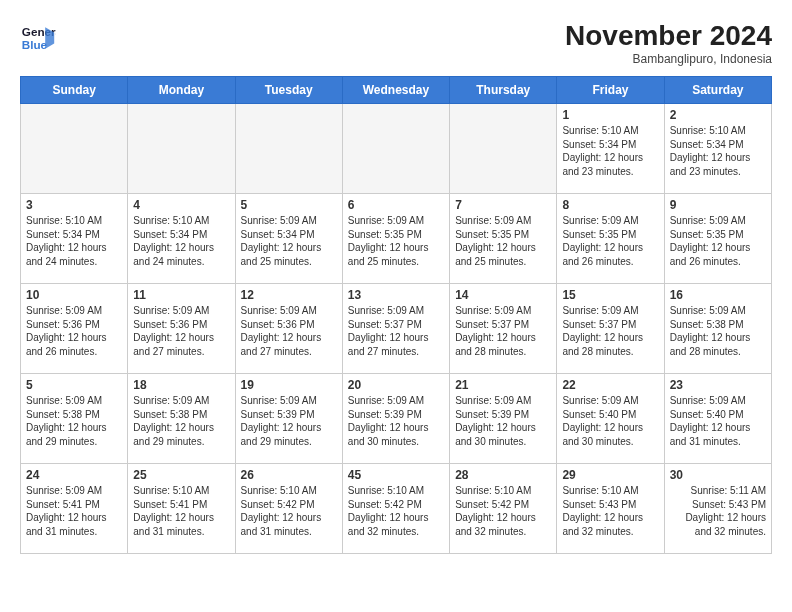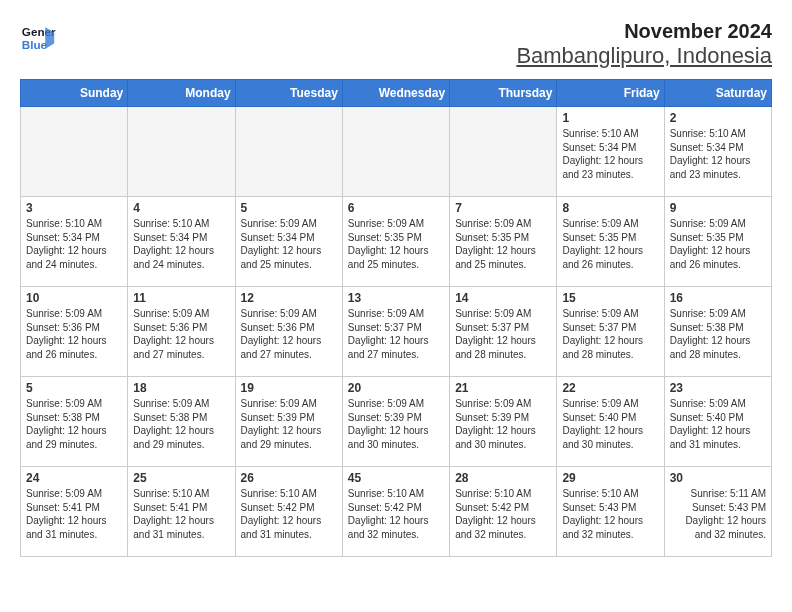--- a/index.html
+++ b/index.html
@@ -22,41 +22,40 @@
       gap: 4px;
     }
     .logo-icon {
       width: 36px;
       height: 36px;
     }
     .title-block {
       text-align: right;
     }
     .month-title {
-      font-size: 20px;
+      font-size: 28px;
       font-weight: bold;
       color: #222;
     }
     .subtitle {
-      font-size: 22px;
+      font-size: 12px;
       color: #444;
-      text-decoration: underline;
     }
     table {
       width: 100%;
       border-collapse: collapse;
       table-layout: fixed;
     }
     th {
       background-color: #3a7bd5;
       color: white;
       font-size: 12px;
       font-weight: bold;
       padding: 6px 4px;
-      text-align: right;
+      text-align: center;
       border: 1px solid #2a6bc5;
     }
     td {
       border: 1px solid #ccc;
       vertical-align: top;
       padding: 4px 5px;
       font-size: 10px;
       color: #333;
       height: 90px;
       background: #fff;

